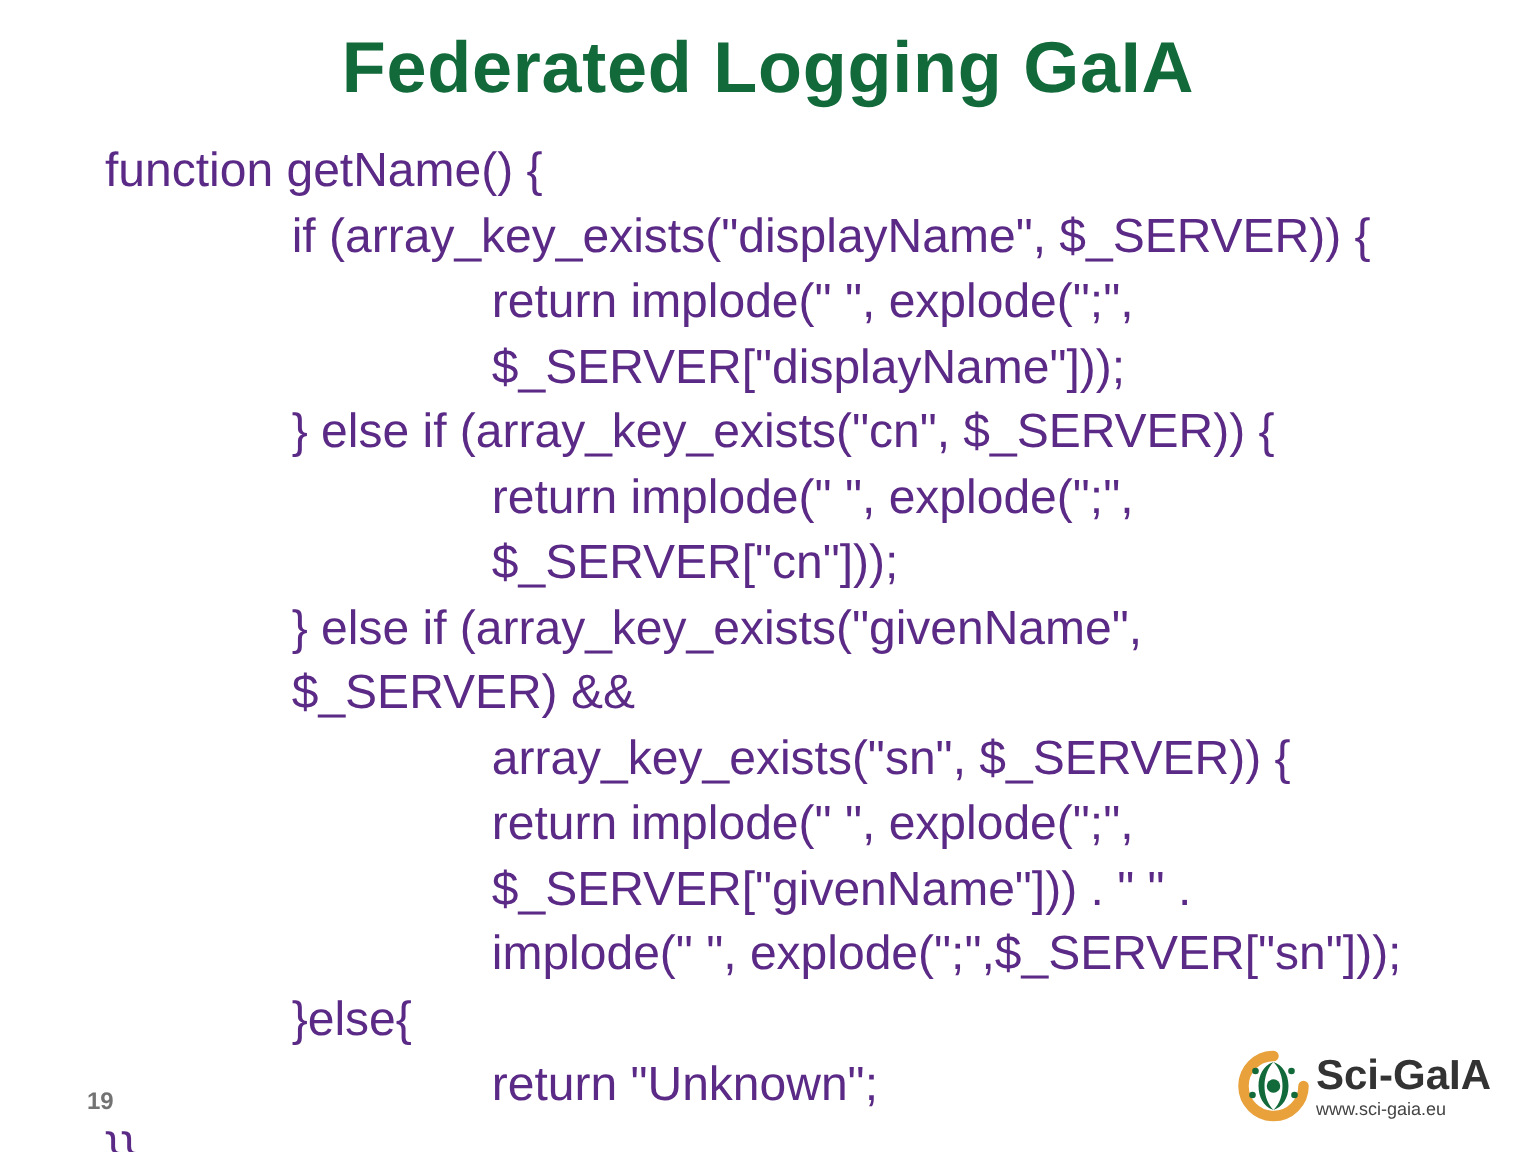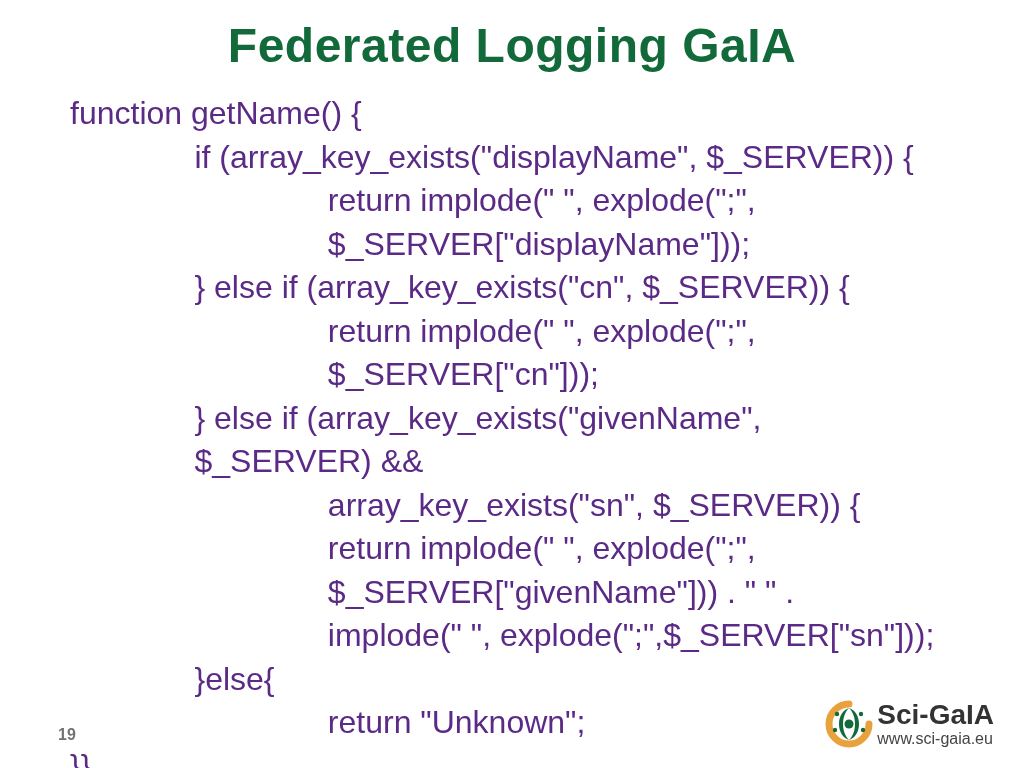--- a/index.html
+++ b/index.html
@@ -7,21 +7,21 @@
   .slide { position: relative; width: 1024px; height: 768px; }
   .title { position: absolute; top: 18px; left: 0; width: 100%; text-align: center; font-size: 48px; font-weight: 700; color: #12693a; letter-spacing: 0.5px; }
   .code { position: absolute; top: 92px; left: 42px; right: 42px; color: #5b2a86; font-size: 32px; line-height: 1.36; font-family: "Segoe UI", "Helvetica Neue", Arial, sans-serif; white-space: pre; margin-left: 28px; }
   .page-num { position: absolute; left: 58px; bottom: 24px; color: #737373; font-size: 16px; font-weight: 700; }
   .logo { position: absolute; right: 30px; bottom: 20px; display: flex; align-items: center; gap: 4px; }
   .logo-text { display: flex; flex-direction: column; line-height: 1; }
   .brand { font-size: 28px; font-weight: 600; color: #333; }
   .brand .dash { color: #333; }
   .brand .sci { color: #333; }
   .brand .gaia { color: #333; }
-  .url { font-size: 16px; color: #444; margin-top: 2px; }
+  .url { font-size: 12px; color: #444; margin-top: 2px; }
   .mark svg { display: block; }
 </style>
 </head>
 <body>
 
 <div class="slide">
 
   <h1 class="title">Federated Logging GaIA</h1>
 
   <pre class="code" id="code-block">function getName() {

